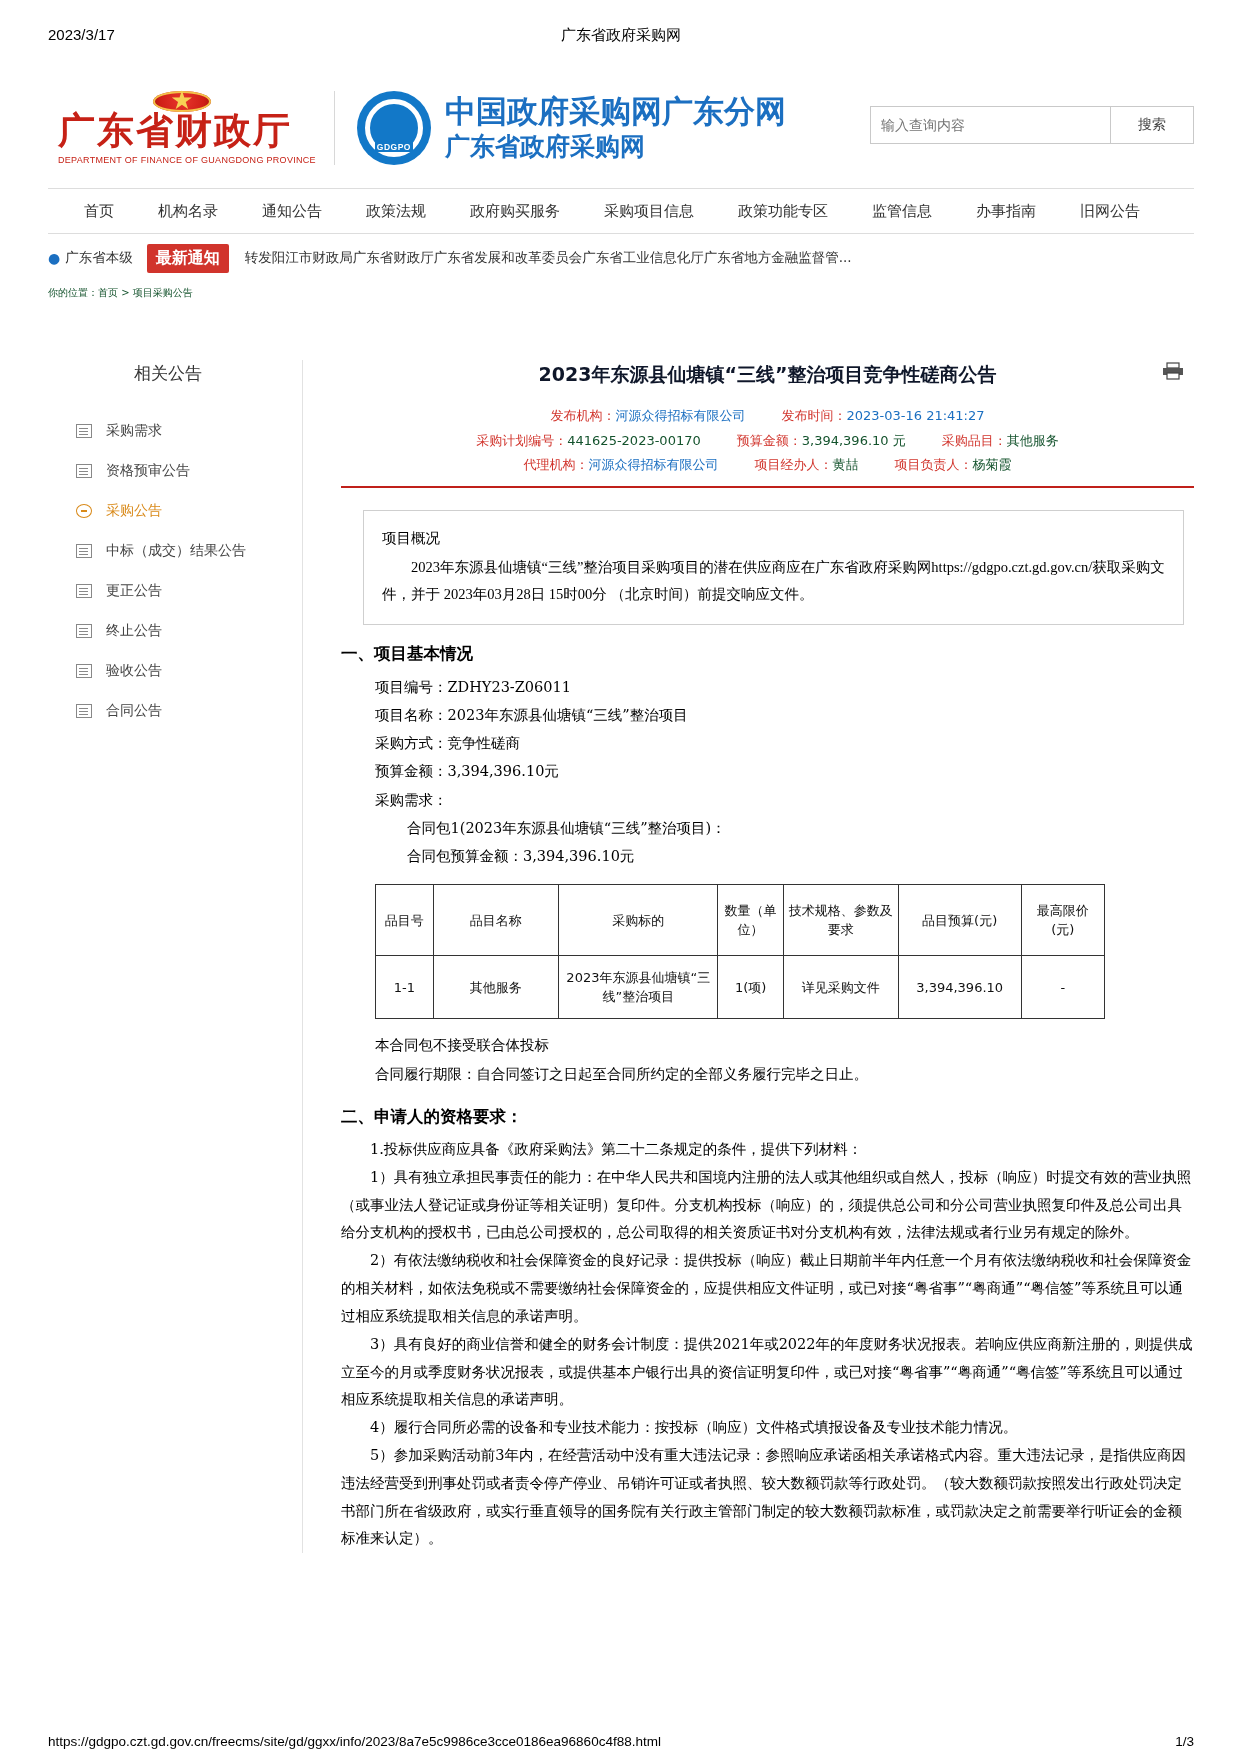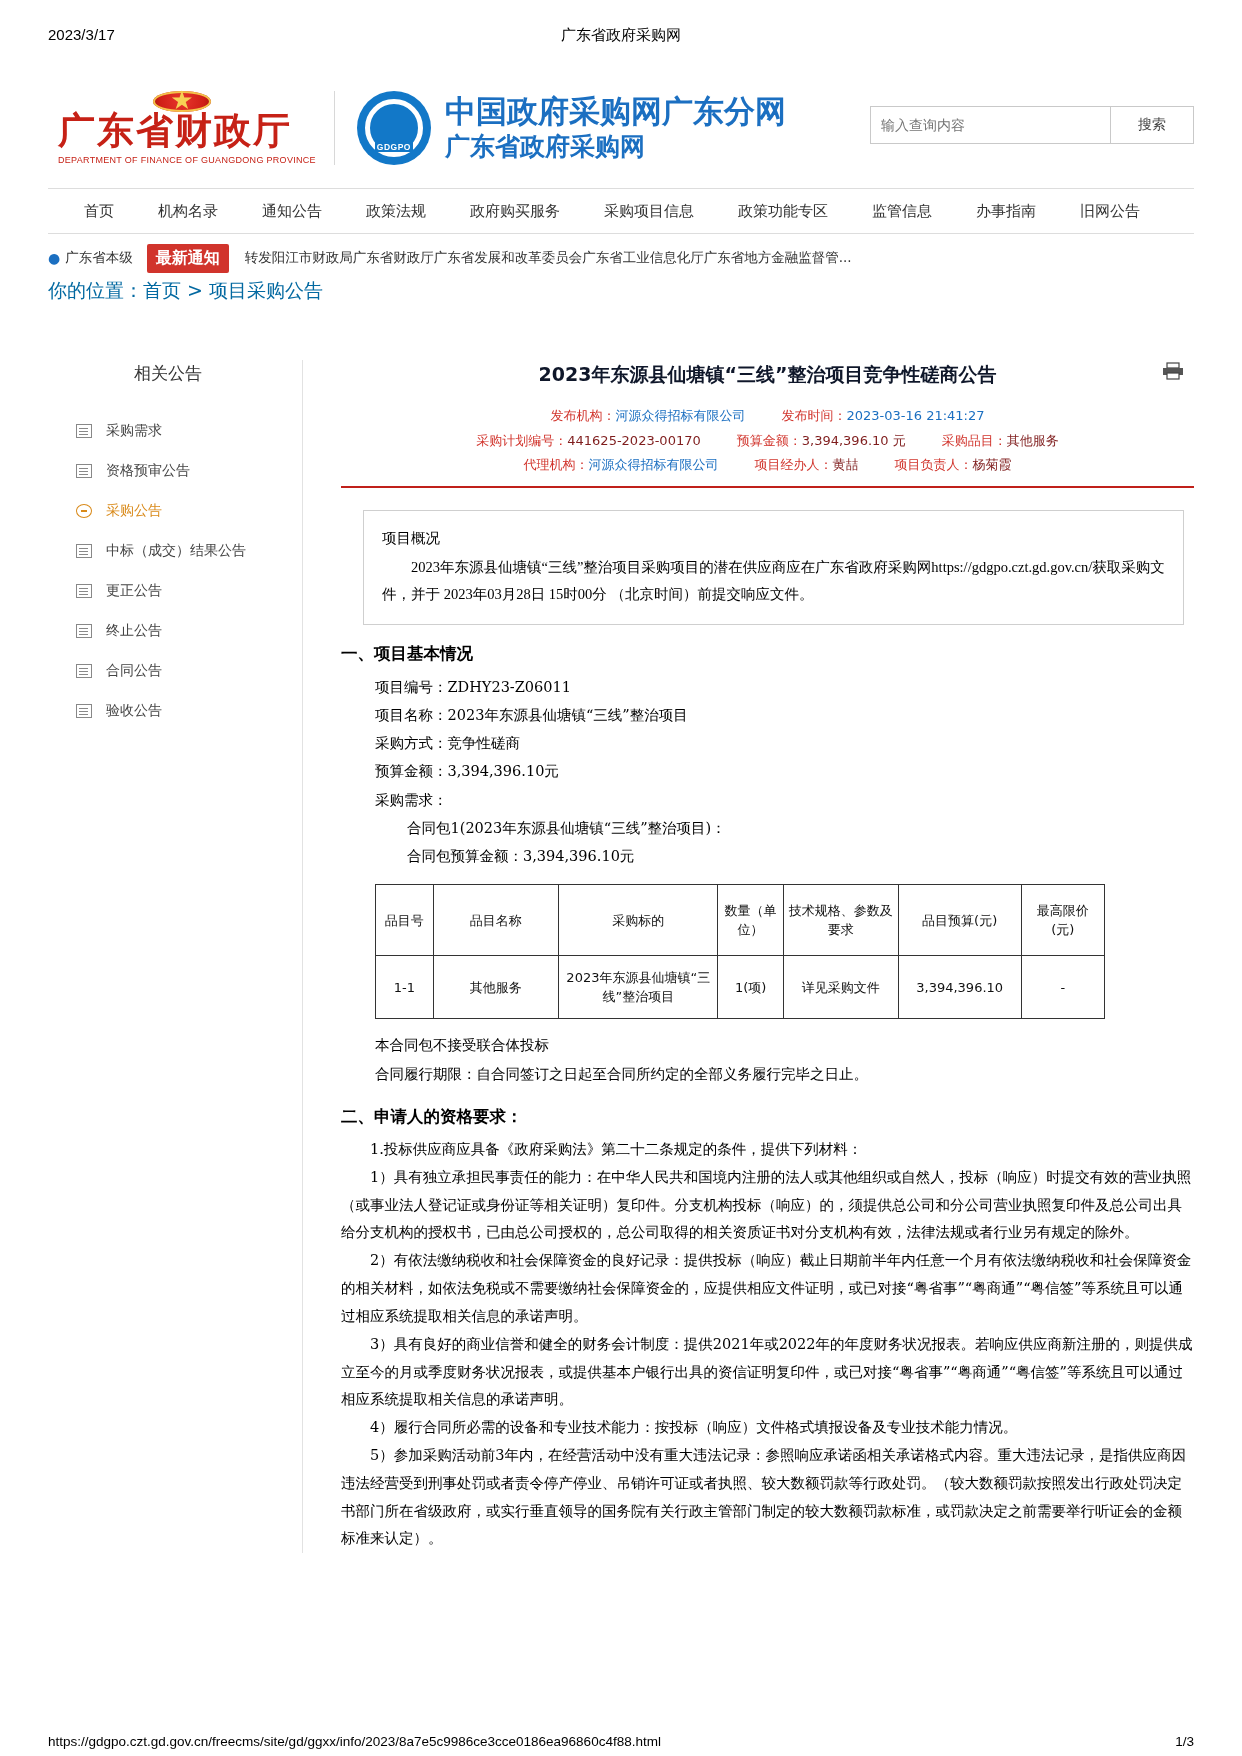--- a/index.html
+++ b/index.html
@@ -205,22 +205,23 @@
     color: #fff;
     font-size: 16px;
     font-weight: bold;
     padding: 4px 9px;
     border-radius: 2px;
     margin-right: 16px;
   }
   .notice-text { color: #333; }
 
   .breadcrumb {
-    font-size: 19px;
-    color: #0369a1;
+    font-size: 10px;
+    color: #14532d;
+    margin-top: 8px;
     font-family: "DejaVu Sans", "Liberation Sans", sans-serif;
   }
 
   
   .content {
     position: absolute;
     top: 360px;
     left: 48px;
     width: 1146px;
     display: flex;
@@ -293,21 +294,21 @@
     text-align: center;
     font-size: 13px;
     line-height: 1.9;
     color: #222;
     font-family: "DejaVu Sans", "Liberation Sans", sans-serif;
     padding-bottom: 8px;
     border-bottom: 2px solid #c0201a;
   }
   .meta .lbl { color: #d1342c; }
   .meta .val { color: #1b6fc1; }
-  .meta .val-dark { color: #7f1d1d; }
+  .meta .val-dark { color: #14532d; }
   .meta .gap { display: inline-block; width: 36px; }
 
   .summary-box {
     border: 1px solid #cfcfcf;
     margin: 22px 10px 18px 22px;
     padding: 14px 18px 16px 18px;
     font-size: 14.5px;
     line-height: 1.85;
     font-family: Liberation Serif, serif;
   }
@@ -438,25 +439,25 @@
       <div class="side-item">
         <span class="side-ico"></span>
         <span>更正公告</span>
       </div>
       <div class="side-item">
         <span class="side-ico"></span>
         <span>终止公告</span>
       </div>
       <div class="side-item">
         <span class="side-ico"></span>
+        <span>验收公告</span>
+      </div>
+      <div class="side-item">
+        <span class="side-ico"></span>
         <span>合同公告</span>
-      </div>
-      <div class="side-item">
-        <span class="side-ico"></span>
-        <span>验收公告</span>
       </div>
     </div>
 
     <div class="main" style="position:relative;">
 
       <svg class="print-icon" viewBox="0 0 22 18">
         <rect x="5" y="1" width="12" height="5" fill="none" stroke="#444" stroke-width="1.2"></rect>
         <rect x="1" y="6" width="20" height="7" fill="#555"></rect>
         <rect x="5" y="11" width="12" height="6" fill="#fff" stroke="#444" stroke-width="1.2"></rect>
       </svg>

